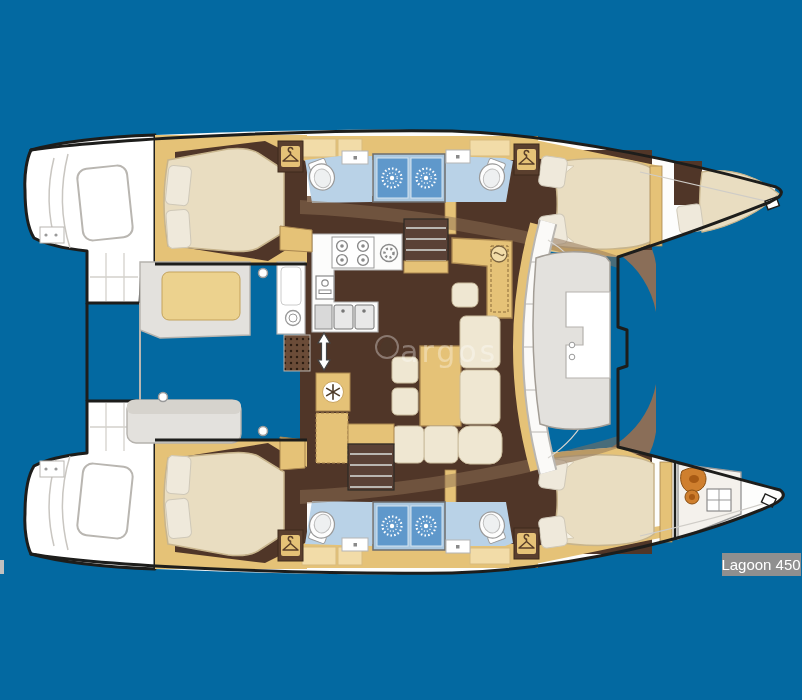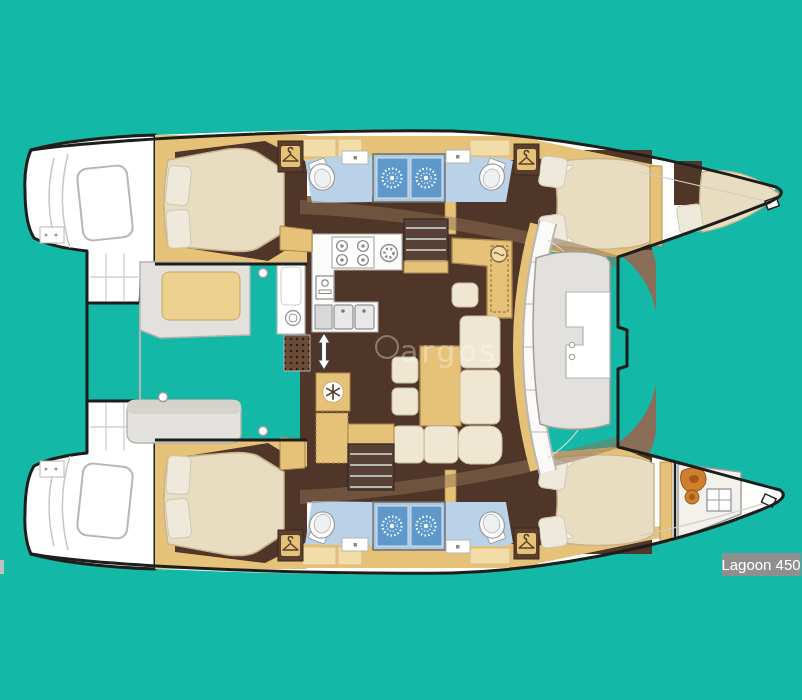--- a/index.html
+++ b/index.html
@@ -1,16 +1,16 @@
 <!DOCTYPE html>
 <html style="--outline: #1d1d1b; --wood: #e5c277; --wood_light: #f2dca8; --wood_edge: #a8854f; --floor_dark: #503628; --floor_mid: #8a6e58; --floor_fan: #8d7053; --bed: #e9ddc1; --bed_edge: #c7b48c; --pillow: #efe9db; --bath_floor: #b9d2e7; --shower_blue: #5f98cb; --shower_frame: #abc8e0; --bench_gray: #e3e1dd; --line_gray: #b9b6b1; --orange: #cf7f2e; --badge_bg: #8f8f8f; --badge_text: #ffffff;"><head>
 <meta charset="utf-8">
 <style>
   html,body{margin:0;padding:0;background:#fff;}
-  .stage{position:relative;width:802px;height:700px;background:#14b8a6;overflow:hidden;
+  .stage{position:relative;width:802px;height:700px;background:#0369a1;overflow:hidden;
          font-family:"Liberation Sans",sans-serif;}
   .stage svg{position:absolute;left:0;top:0;}
   .badge-text{font-family:"Liberation Sans",sans-serif;font-size:15px;}
   .wm-text{font-family:"DejaVu Sans",sans-serif;font-size:30px;letter-spacing:3px;}
 </style>
 </head>
 <body>
 
 <div class="stage">
 <svg width="802" height="700" viewBox="0 0 802 700">

